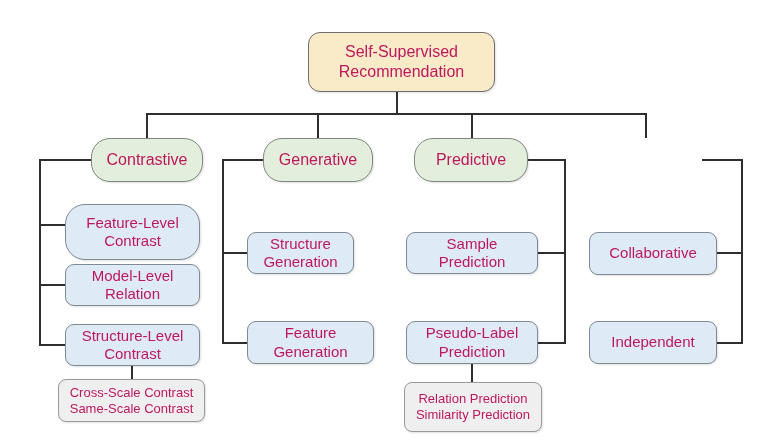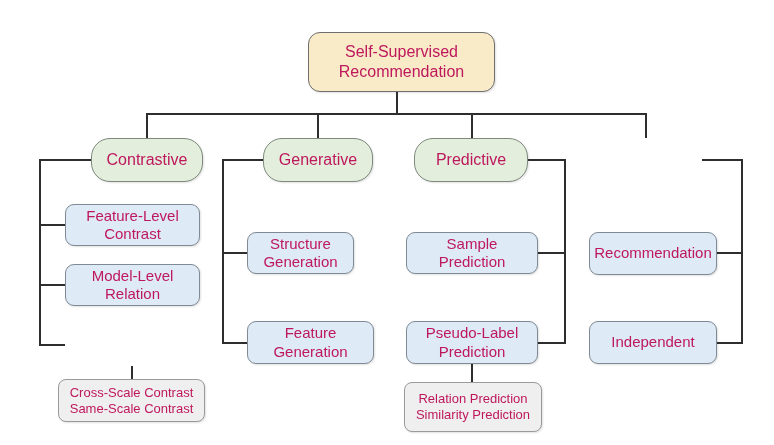--- a/index.html
+++ b/index.html
@@ -79,22 +79,23 @@
   <div class="node branch" style="left:263px; top:138px; width:110px; height:44px;">Generative</div>
   <div class="node branch" style="left:414px; top:138px; width:114px; height:44px;">Predictive</div>
 
   <div class="line h" style="left:39px; top:159px; width:52px;"></div>
   <div class="line v" style="left:39px; top:159px; height:187px;"></div>
   <div class="line h" style="left:39px; top:224px; width:26px;"></div>
   <div class="line h" style="left:39px; top:284px; width:26px;"></div>
   <div class="line h" style="left:39px; top:344px; width:26px;"></div>
   <div class="line v" style="left:131px; top:366px; height:13px;"></div>
 
-  <div class="node leaf" style="left:65px; top:204px; width:135px; height:42px;">Feature-Level Contrast</div>
+  <div class="node leaf" style="left:65px; top:204px; width:135px; height:56px;border-radius:20px;">Feature-Level Contrast</div>
   <div class="node leaf" style="left:65px; top:264px; width:135px; height:42px;">Model-Level Relation</div>
+  <div class="node leaf" style="left:65px; top:324px; width:135px; height:42px;">Structure-Level Contrast</div>
   <div class="node note" style="left:58px; top:379px; width:147px; height:43px;">
     <span>Cross-Scale Contrast</span>
     <span>Same-Scale Contrast</span>
   </div>
 
   <div class="line h" style="left:222px; top:159px; width:41px;"></div>
   <div class="line v" style="left:222px; top:159px; height:185px;"></div>
   <div class="line h" style="left:222px; top:252px; width:25px;"></div>
   <div class="line h" style="left:222px; top:342px; width:25px;"></div>
 
@@ -112,16 +113,16 @@
   <div class="node note" style="left:404px; top:382px; width:138px; height:50px;">
     <span>Relation Prediction</span>
     <span>Similarity Prediction</span>
   </div>
 
   <div class="line h" style="left:702px; top:159px; width:41px;"></div>
   <div class="line v" style="left:741px; top:159px; height:185px;"></div>
   <div class="line h" style="left:717px; top:252px; width:24px;"></div>
   <div class="line h" style="left:717px; top:342px; width:24px;"></div>
 
-  <div class="node leaf" style="left:589px; top:232px; width:128px; height:43px;">Recommendation</div>
+  <div class="node leaf" style="left:589px; top:232px; width:128px; height:43px;">Collaborative</div>
   <div class="node leaf" style="left:589px; top:321px; width:128px; height:43px;">Independent</div>
 
 </div>
 
 </body></html>

